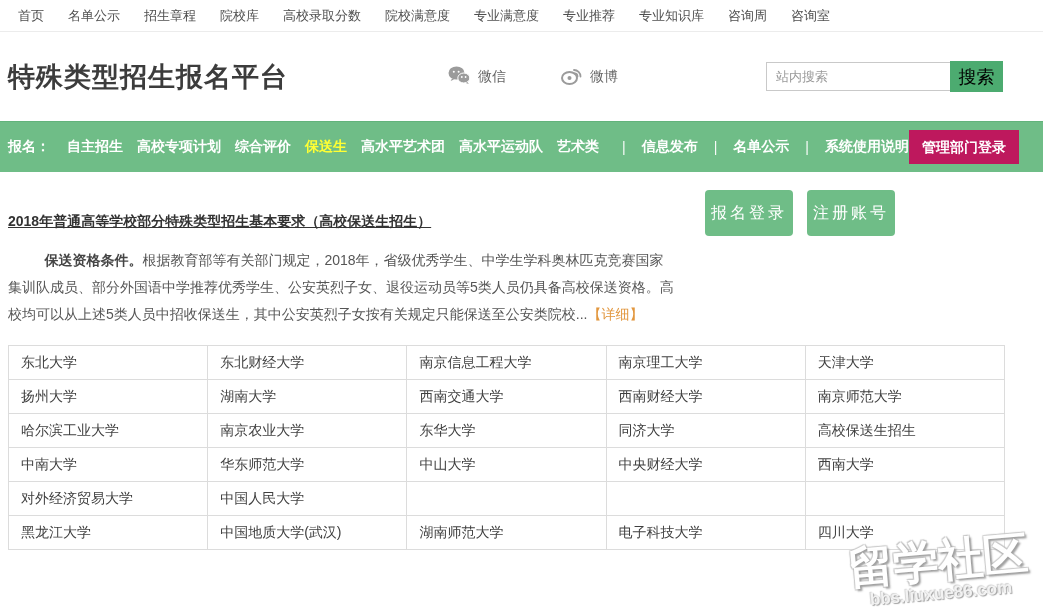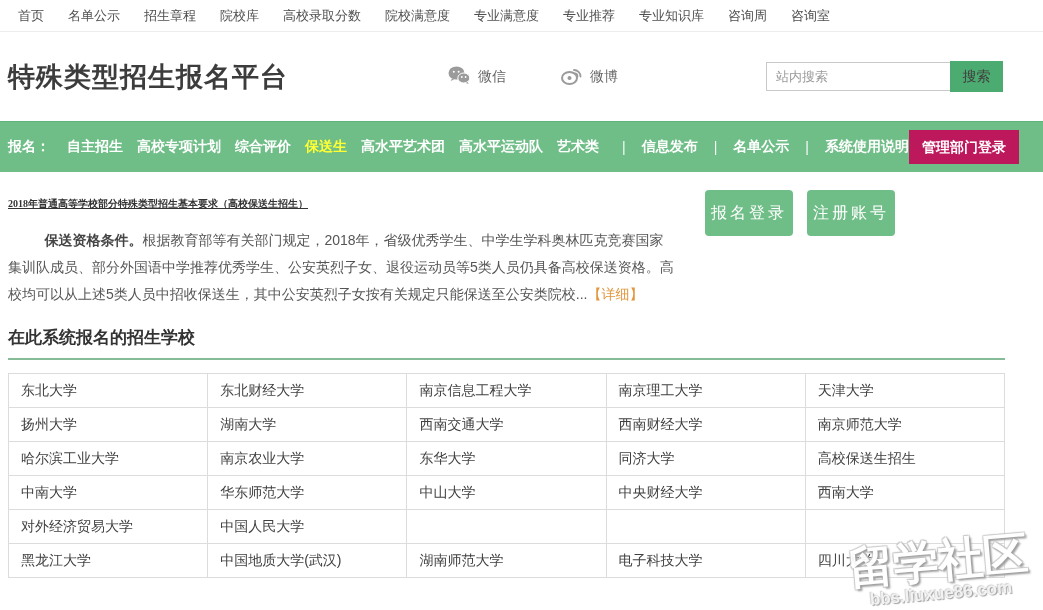--- a/index.html
+++ b/index.html
@@ -28,22 +28,22 @@
   .social { display: flex; align-items: center; gap: 55px; margin-left: 160px; }
   .social-item { display: flex; align-items: center; gap: 8px; color: #666; font-size: 14px; cursor: pointer; }
   .searchbar { margin-left: auto; display: flex; align-items: center; }
   .searchbar input {
     width: 185px; height: 29px; border: 1px solid #c9c9c9;
     padding: 0 9px; font-size: 13px; color: #1d4ed8; outline: none;
     font-family: "Liberation Sans", sans-serif;
   }
   .searchbar input::placeholder { color: #9a9a9a; }
   .search-btn {
-    width: 53px; height: 31px; background: #4cab70; color: #404040;
-    border: none; font-size: 14px; cursor: pointer; margin-left: -1px;
+    width: 53px; height: 31px; background: #4cab70; color: #000000;
+    border: none; font-size: 18px; cursor: pointer; margin-left: -1px;
     font-family: Liberation Sans, sans-serif;
   }
 
   
   .mainnav {
     display: flex; align-items: center; height: 51px;
     background: #6fbd87; color: #fff; font-size: 14px; font-weight: bold;
     padding-left: 8px; border-top: 1px solid #62b37b;
   }
   .mn-label { margin-right: 10px; white-space: nowrap; }
@@ -55,22 +55,22 @@
   .admin-btn {
     margin-left: auto; margin-right: 40px;
     background: #be185d; height: 34px; line-height: 34px;
     padding: 0 13px; color: #fff; white-space: nowrap; cursor: pointer;
   }
 
   
   .content { display: flex; padding: 12px 38px 0 8px; }
   .article { flex: 1; padding-right: 30px; }
   .article-title {
-    font-size: 10px; font-weight: bold; color: #333;
-    text-decoration: underline; margin: 13px 0 16px; cursor: pointer; font-family: Liberation Serif, serif;
+    font-size: 14px; font-weight: bold; color: #333;
+    text-decoration: underline; margin: 29px 0 16px; cursor: pointer;
   }
   .article-body { font-size: 14px; color: #555; line-height: 27px; text-indent: 2.6em; margin: 0; }
   .article-lead { font-weight: bold; color: #454545; }
   .more-link { color: #e2973f; text-decoration: none; cursor: pointer; }
   .actions { width: 300px; display: flex; flex-direction: row; gap: 14px; padding-top: 6px; }
   .action-btn {
     height: 46px; background: #6fbd87; color: #fff; font-size: 16px;
     border: none; border-radius: 4px; letter-spacing: 3px; cursor: pointer;
     font-family: "Liberation Sans", sans-serif;
   }
@@ -203,23 +203,20 @@
     <div class="article-title">2018年普通高等学校部分特殊类型招生基本要求（高校保送生招生）</div>
     <p class="article-body"><span class="article-lead">保送资格条件。</span><span>根据教育部等有关部门规定，2018年，省级优秀学生、中学生学科奥林匹克竞赛国家集训队成员、部分外国语中学推荐优秀学生、公安英烈子女、退役运动员等5类人员仍具备高校保送资格。高校均可以从上述5类人员中招收保送生，其中公安英烈子女按有关规定只能保送至公安类院校...</span><a class="more-link">【详细】</a></p>
   </div>
   <div class="actions">
     <button class="action-btn">报名登录</button>
     <button class="action-btn">注册账号</button>
   </div>
 </section>
 
 <section class="schools">
-  <div class="schools-head">
-    <h3 class="schools-title">在此系统报名的招生学校</h3>
-  </div>
   <table>
     <tbody>
 
         <tr>
           <td>东北大学</td>
           <td>东北财经大学</td>
           <td>南京信息工程大学</td>
           <td>南京理工大学</td>
           <td>天津大学</td>
         </tr>

